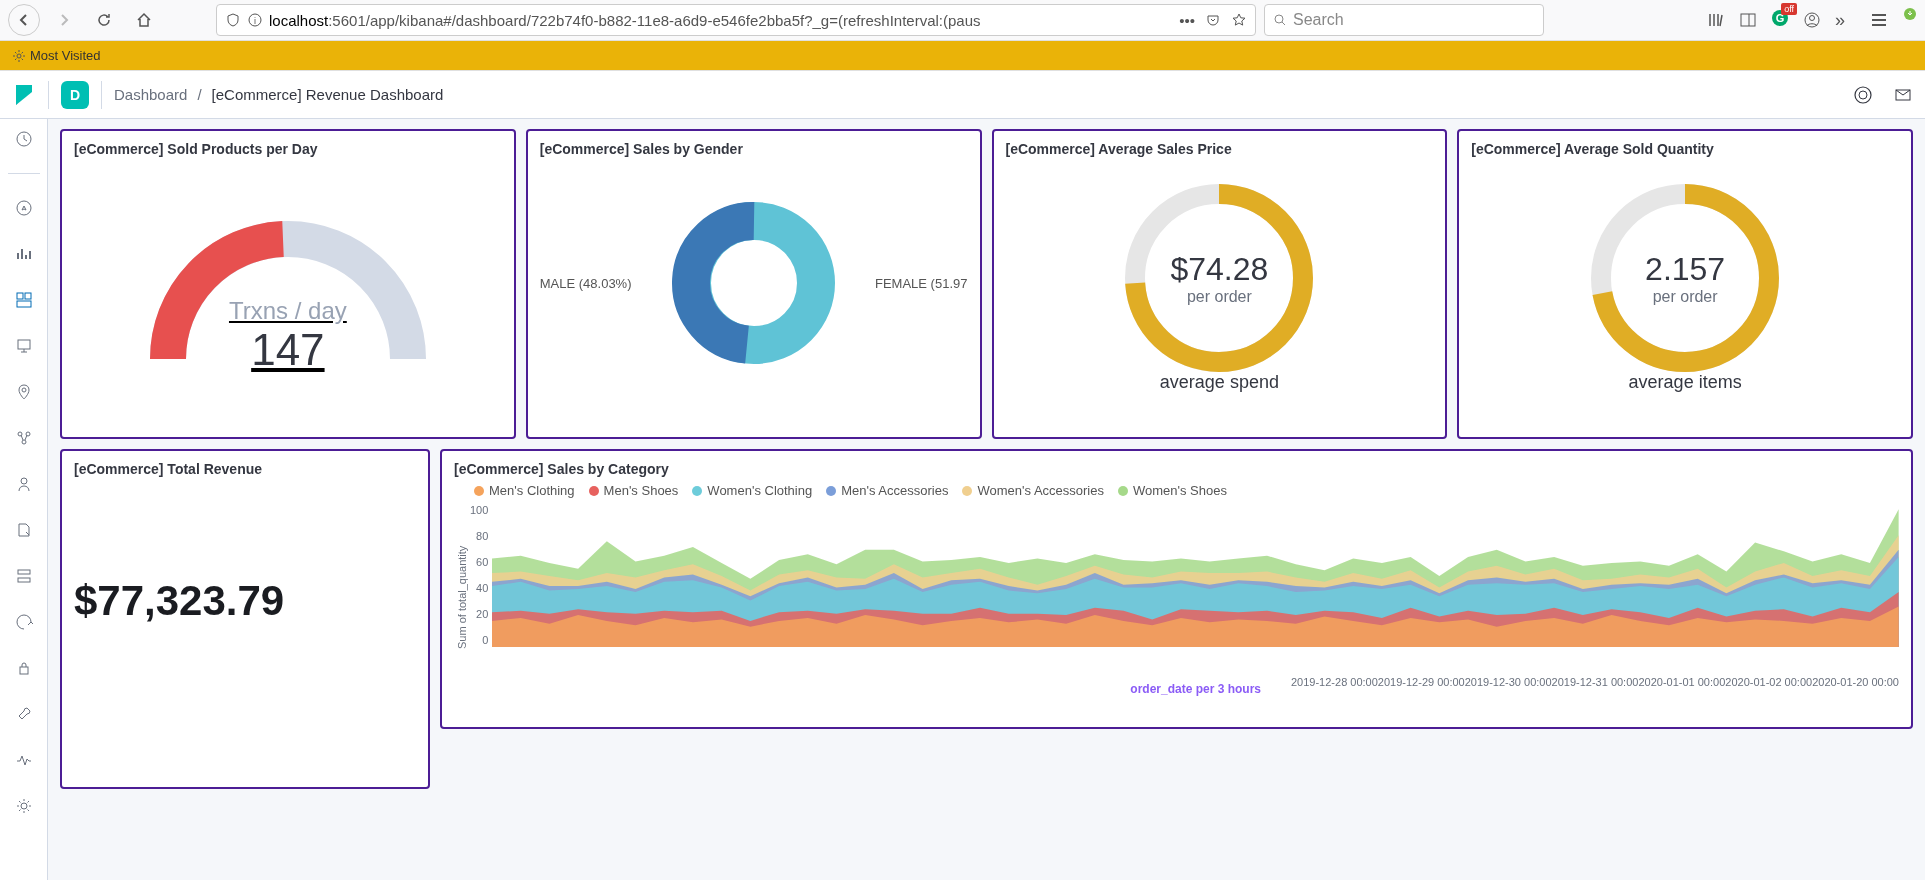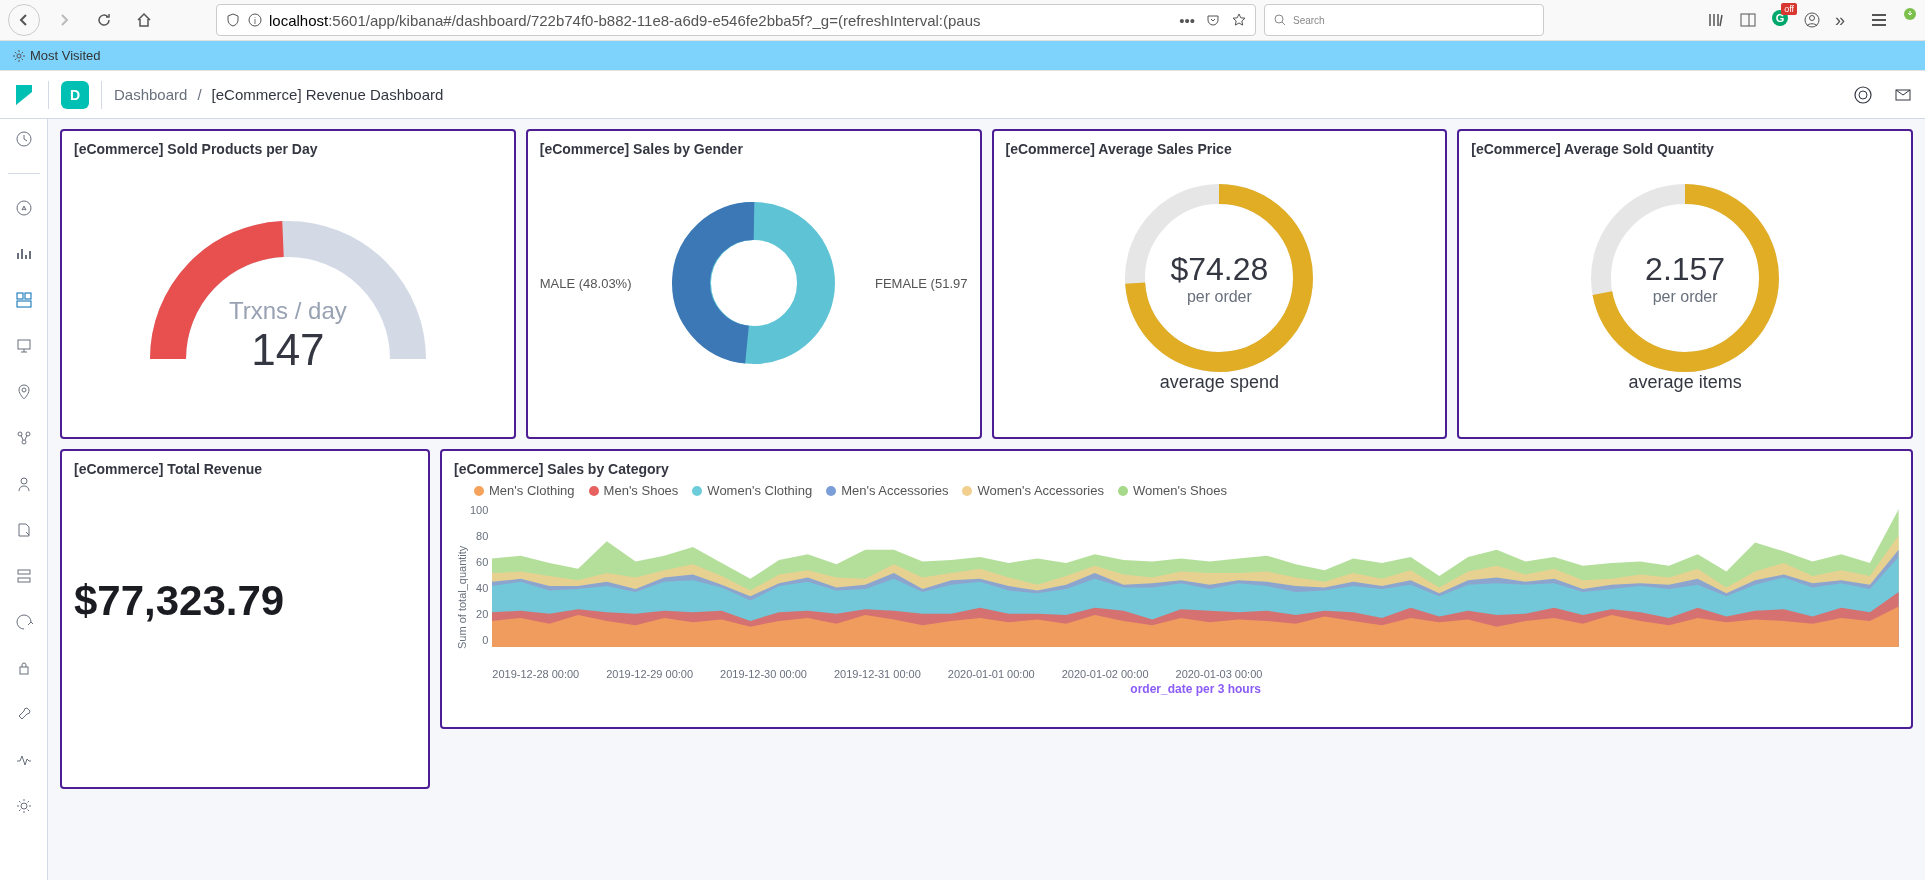--- a/index.html
+++ b/index.html
@@ -7,23 +7,23 @@
 
 
 .browser-bar { height: 41px; display: flex; align-items: center; background: #f9f9fa; border-bottom: 1px solid #e0e0e0; padding: 0 8px; gap: 8px; }
 .browser-btn { width: 32px; height: 32px; display: flex; align-items: center; justify-content: center; border-radius: 4px; color: #555; cursor: pointer; }
 .browser-btn.disabled { color: #bbb; }
 .browser-btn.round { border: 1px solid #ccc; border-radius: 50%; }
 .url-bar { flex: 0 0 1040px; height: 32px; background: #fff; border: 1px solid #ccc; border-radius: 4px; display: flex; align-items: center; padding: 0 8px; gap: 6px; font-size: 15px; color: #555; }
 .url-bar .host { color: #000; }
 .url-bar .url-text { flex: 1; white-space: nowrap; overflow: hidden; }
 .url-icons { display: flex; gap: 10px; margin-left: auto; color: #555; }
-.search-bar { width: 280px; height: 32px; background: #fff; border: 1px solid #ccc; border-radius: 4px; display: flex; align-items: center; padding: 0 8px; gap: 6px; font-size: 10px; color: #888; }
+.search-bar { width: 280px; height: 32px; background: #fff; border: 1px solid #ccc; border-radius: 4px; display: flex; align-items: center; padding: 0 8px; gap: 6px; font-size: 16px; color: #888; }
 .browser-right { display: flex; gap: 14px; margin-left: auto; align-items: center; color: #555; }
-.bookmark-bar { height: 30px; display: flex; align-items: center; padding: 0 12px; font-size: 13px; color: #333; background: #7dd3fc; border-bottom: 1px solid #e0e0e0; gap: 4px; }
+.bookmark-bar { height: 30px; display: flex; align-items: center; padding: 0 12px; font-size: 13px; color: #333; background: #eab308; border-bottom: 1px solid #e0e0e0; gap: 4px; }
 
 
 .kib-header { height: 48px; display: flex; align-items: center; border-bottom: 1px solid #d3dae6; background: #fff; padding: 0 12px; gap: 12px; }
 .kib-logo { width: 24px; height: 24px; }
 .space-badge { width: 28px; height: 28px; background: #00bfb3; color: #fff; font-weight: bold; border-radius: 6px; display: flex; align-items: center; justify-content: center; font-size: 14px; }
 .breadcrumb { font-size: 15px; color: #69707d; display: flex; align-items: flex-start; gap: 10px; }
 .breadcrumb .current { color: #343741; font-weight: 500; }
 .header-icons { margin-left: auto; display: flex; gap: 20px; color: #343741; }
 
 
@@ -38,21 +38,21 @@
 .panel { background: #fff; border: 2px solid #4c1d95; border-radius: 4px; padding: 10px 12px; position: relative; }
 .panel-title { font-size: 14px; font-weight: 700; color: #343741; margin-bottom: 6px; }
 
 .panel-row-1 .panel { flex: 1; height: 310px; }
 .panel-row-2 { display: flex; gap: 10px; }
 .panel-revenue { width: 370px; height: 340px; }
 .panel-category { flex: 1; height: 280px; }
 
 
 .gauge-wrap { position: relative; width: 320px; height: 220px; margin: 12px auto 0; }
-.gauge-label { position: absolute; left: 50%; top: 58%; transform: translateX(-50%); text-align: center; }
+.gauge-label { position: absolute; left: 50%; top: 58%; transform: translateX(-50%); text-align: center; text-decoration: underline; }
 .gauge-label .subtitle { font-size: 24px; color: #98a2b3; }
 .gauge-label .value { font-size: 44px; color: #343741; }
 
 
 .donut-wrap { position: relative; width: 100%; height: 240px; display: flex; align-items: center; justify-content: center; }
 .donut-label { position: absolute; font-size: 13px; color: #555; white-space: nowrap; }
 .donut-left { left: 0; top: 50%; transform: translateY(-50%); }
 .donut-right { right: 0; top: 50%; transform: translateY(-50%); }
 
 
@@ -68,21 +68,21 @@
 
 .legend { display: flex; flex-wrap: wrap; gap: 14px; font-size: 13px; color: #555; margin: 4px 0 4px 20px; align-items: center; }
 .legend-item { display: flex; align-items: center; gap: 5px; }
 .swatch { width: 10px; height: 10px; border-radius: 50%; }
 
 
 .area-wrap { position: relative; height: 190px; display: flex; }
 .y-axis-label { writing-mode: vertical-rl; transform: rotate(180deg); font-size: 11px; color: #69707d; text-align: center; padding: 0 2px; }
 .y-ticks { display: flex; flex-direction: column; justify-content: space-between; font-size: 11px; color: #69707d; padding: 2px 4px 24px 0; text-align: right; height: 168px; }
 .chart-svg-wrap { flex: 1; position: relative; }
-.x-ticks { display: flex; justify-content: flex-start; font-size: 11px; color: #69707d; position: absolute; bottom: 12px; left: 0; right: 0; gap: 27px; }
+.x-ticks { display: flex; justify-content: flex-end; font-size: 11px; color: #69707d; position: absolute; bottom: 4px; left: 0; right: 0; }
 .x-axis-label { position: absolute; bottom: -4px; left: 50%; transform: translateX(-50%); font-size: 12px; font-weight: 600; color: #8b5cf6; }
 
 .badge-off { position: relative; }
 .badge-off::after { content: "off"; position: absolute; top: -6px; right: -8px; background: #d7372f; color: #fff; font-size: 9px; padding: 1px 3px; border-radius: 2px; }
 </style>
 </head>
 <body>
 
 <div class="browser-bar">
   <div class="browser-btn round">
@@ -404,21 +404,21 @@
                 <path d="M 0 145 L 0 110.2 L 20.408163265306122 108.75 L 40.816326530612244 111.65 L 61.224489795918366 107.3 L 81.63265306122449 110.2 L 102.0408163265306 111.65 L 122.44897959183673 108.75 L 142.85714285714286 110.2 L 163.26530612244898 108.75 L 183.6734693877551 118.9 L 204.0816326530612 110.2 L 224.48979591836735 108.75 L 244.89795918367346 111.65 L 265.3061224489796 107.3 L 285.7142857142857 108.75 L 306.1224489795918 111.65 L 326.53061224489795 111.65 L 346.9387755102041 105.85 L 367.3469387755102 111.65 L 387.7551020408163 111.65 L 408.1632653061224 113.1 L 428.57142857142856 105.85 L 448.9795918367347 108.75 L 469.3877551020408 117.45 L 489.7959183673469 107.3 L 510.2040816326531 108.75 L 530.6122448979592 110.2 L 551.0204081632653 108.75 L 571.4285714285714 113.1 L 591.8367346938776 108.75 L 612.2448979591836 110.2 L 632.6530612244898 116 L 653.0612244897959 105.85 L 673.469387755102 114.55 L 693.8775510204082 108.75 L 714.2857142857142 113.1 L 734.6938775510204 111.65 L 755.1020408163265 105.85 L 775.5102040816327 113.1 L 795.9183673469388 107.3 L 816.3265306122448 110.2 L 836.734693877551 116 L 857.1428571428571 105.85 L 877.5510204081633 114.55 L 897.9591836734694 108.75 L 918.3673469387755 107.3 L 938.7755102040816 114.55 L 959.1836734693877 105.85 L 979.5918367346939 110.2 L 1000 89.9 L 1000 145 Z" fill="#e7615e" fill-opacity="0.85"></path>
                 <path d="M 0 145 L 0 118.9 L 20.408163265306122 116 L 40.816326530612244 121.8 L 61.224489795918366 113.1 L 81.63265306122449 118.9 L 102.0408163265306 123.25 L 122.44897959183673 116 L 142.85714285714286 120.35 L 163.26530612244898 117.45 L 183.6734693877551 124.7 L 204.0816326530612 118.9 L 224.48979591836735 116 L 244.89795918367346 121.8 L 265.3061224489796 113.1 L 285.7142857142857 117.45 L 306.1224489795918 123.25 L 326.53061224489795 118.9 L 346.9387755102041 116 L 367.3469387755102 120.35 L 387.7551020408163 117.45 L 408.1632653061224 121.8 L 428.57142857142856 113.1 L 448.9795918367347 118.9 L 469.3877551020408 123.25 L 489.7959183673469 116 L 510.2040816326531 120.35 L 530.6122448979592 117.45 L 551.0204081632653 118.9 L 571.4285714285714 121.8 L 591.8367346938776 114.55 L 612.2448979591836 118.9 L 632.6530612244898 123.25 L 653.0612244897959 116 L 673.469387755102 120.35 L 693.8775510204082 117.45 L 714.2857142857142 124.7 L 734.6938775510204 118.9 L 755.1020408163265 116 L 775.5102040816327 121.8 L 795.9183673469388 113.1 L 816.3265306122448 118.9 L 836.734693877551 123.25 L 857.1428571428571 116 L 877.5510204081633 120.35 L 897.9591836734694 117.45 L 918.3673469387755 118.9 L 938.7755102040816 121.8 L 959.1836734693877 116 L 979.5918367346939 118.9 L 1000 104.4 L 1000 145 Z" fill="#f5a35c" fill-opacity="0.85"></path>
               </svg>
             <div class="x-ticks" id="xticks">
                 <span>2019-12-28 00:00</span>
                 <span>2019-12-29 00:00</span>
                 <span>2019-12-30 00:00</span>
                 <span>2019-12-31 00:00</span>
                 <span>2020-01-01 00:00</span>
                 <span>2020-01-02 00:00</span>
-                <span>2020-01-03 00:00</span>
+                <span>2020-01-20 00:00</span>
               </div>
             <div class="x-axis-label">order_date per 3 hours</div>
           </div>
         </div>
       </div>
     </div>
   </div>
 </div>
 
 </body></html>

